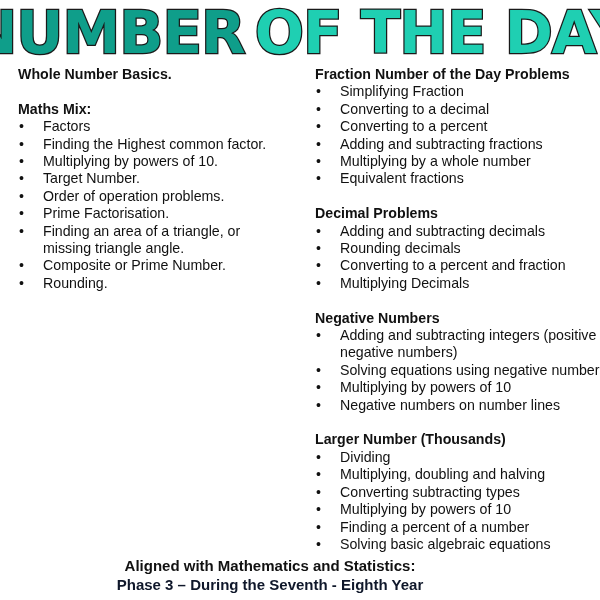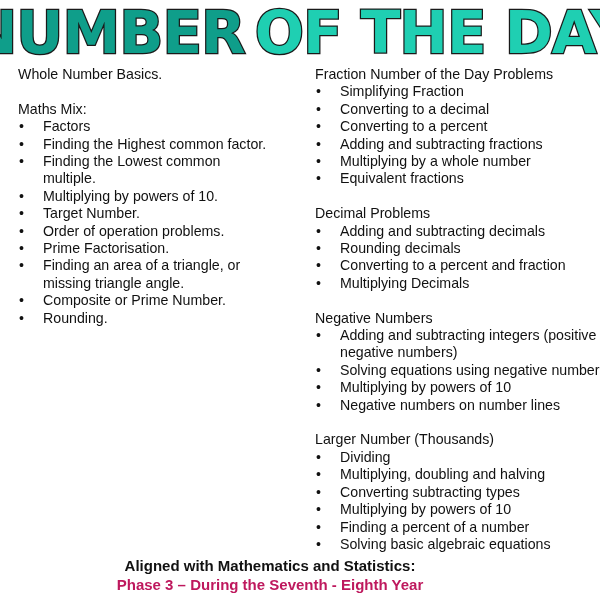--- a/index.html
+++ b/index.html
@@ -18,48 +18,47 @@
     .title span {
       -webkit-text-stroke: 2.5px #1a1a1a;
       paint-order: stroke fill;
     }
     .t1 { color: #0f9e8a; margin-right: 10px; }
     .t2 { color: #1fcfb2; }
     .col { position: absolute; top: 66px; font-size: 14.2px; line-height: 17.4px; }
     .col.left { left: 18px; width: 250px; }
     .col.right { left: 283px; width: 320px; margin-left: 32px; }
     .section { margin-bottom: 17.4px; }
-    .heading { font-weight: normal; }
+    .heading { font-weight: bold; }
     ul { list-style: none; margin: 0; padding: 0; }
     li { position: relative; padding-left: 25px; }
     li::before { content: "•"; position: absolute; left: 1px; top: 0; }
     .footer {
       position: absolute; left: 0; width: 540px; top: 556px; text-align: center;
       font-weight: bold; font-size: 15px; line-height: 19px;
     }
-    .footer .accent { color: #be185d; }
+    .footer .accent { color: #0f172a; }
   </style>
 </head>
 <body>
 
 <div class="title">
   <span class="t1">NUMBER</span>
   <span class="t2">OF THE DAY</span>
 </div>
 
 <div class="col left">
   <div class="section">
     <div class="heading">Whole Number Basics.</div>
   </div>
   <div class="section">
     <div class="heading">Maths Mix:</div>
     <ul>
       <li>Factors</li>
       <li>Finding the Highest common factor.</li>
-      <li>Finding the Lowest common multiple.</li>
       <li>Multiplying by powers of 10.</li>
       <li>Target Number.</li>
       <li>Order of operation problems.</li>
       <li>Prime Factorisation.</li>
       <li>Finding an area of a triangle, or missing triangle angle.</li>
       <li>Composite or Prime Number.</li>
       <li>Rounding.</li>
     </ul>
   </div>
 </div>

